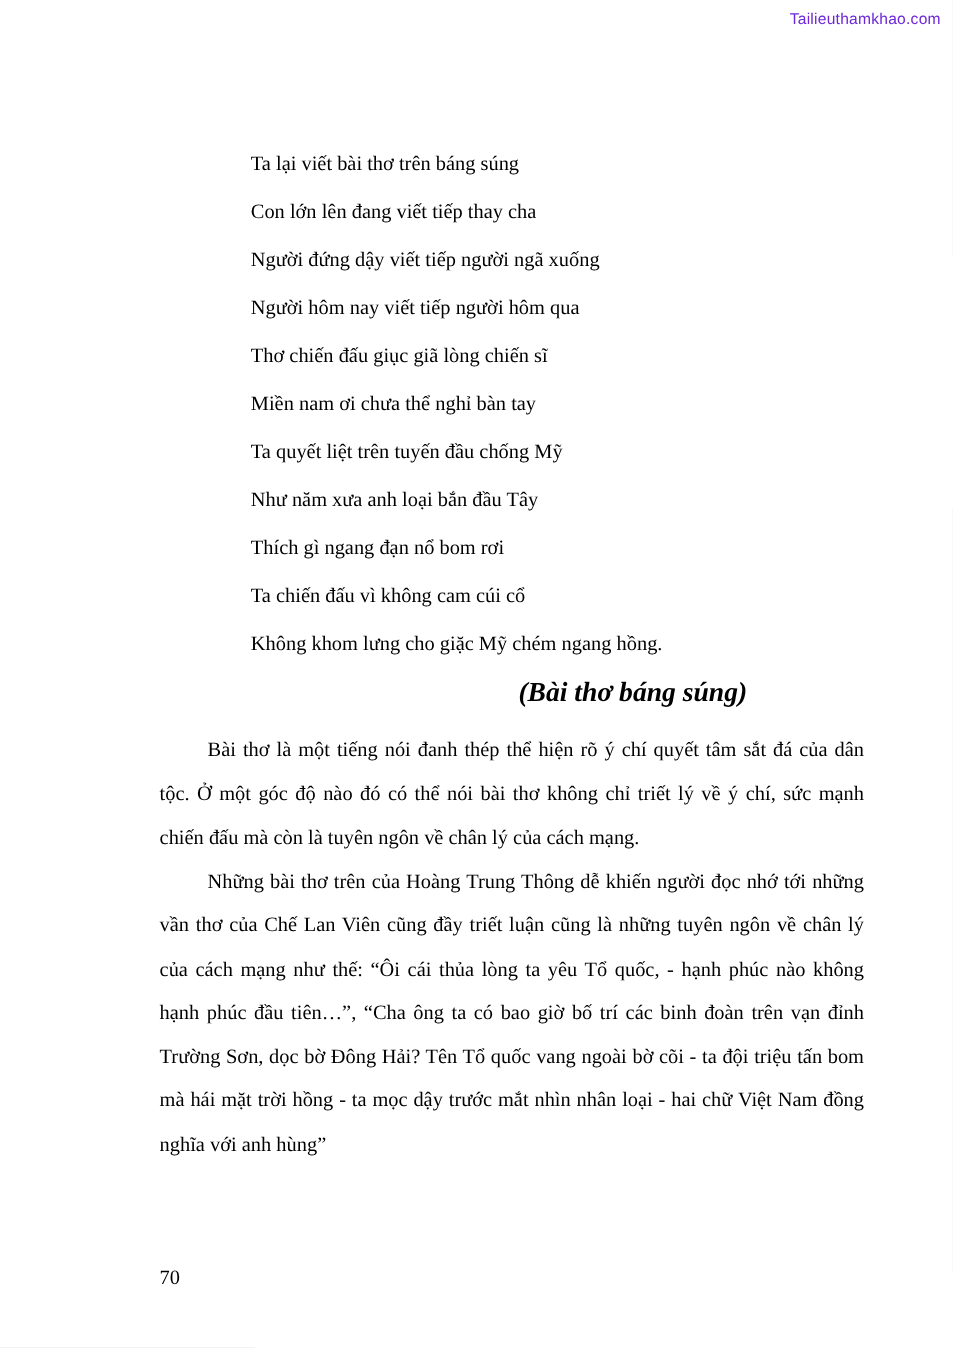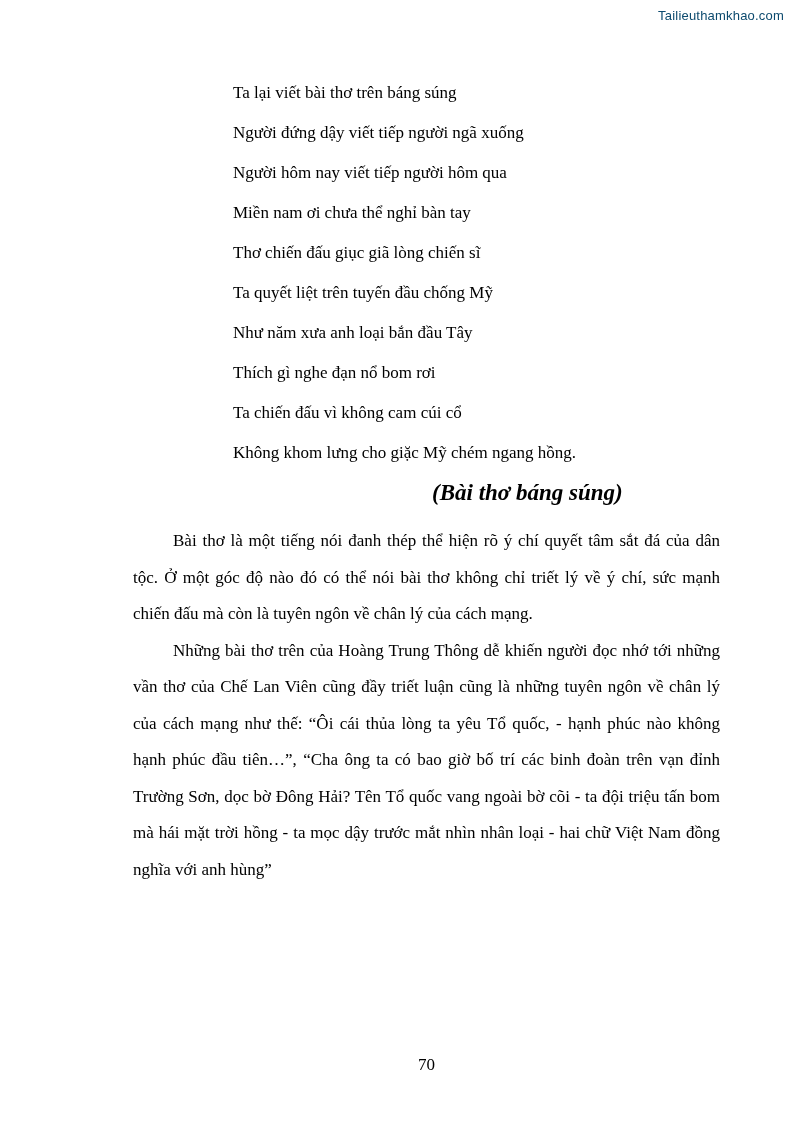--- a/index.html
+++ b/index.html
@@ -18,26 +18,26 @@
     font-family: "Liberation Serif", serif;
     color: #000000;
     overflow: hidden;
   }
   .watermark {
     position: absolute;
     top: 8px;
     right: 10px;
     font-family: "Liberation Sans", sans-serif;
     font-size: 13px;
-    color: #0c4a6e;
+    color: #6d28d9;
     letter-spacing: 0.2px;
   }
   .poem {
-    padding-top: 73px;
-    margin-left: 100px;
+    padding-top: 117px;
+    margin-left: 76px;
     font-size: 17px;
   }
   .poem-line {
     line-height: 40px;
     white-space: nowrap;
   }
   .poem-caption {
     margin-left: 299px;
     font-size: 23px;
     font-style: italic;
@@ -53,40 +53,40 @@
     text-indent: 40px;
   }
   .body-para.first {
     margin-top: 10px;
   }
   .page-number {
     position: absolute;
     bottom: 48px;
     left: 133px;
     right: 74px;
-    text-align: center;
     font-size: 17px;
   }
 </style>
 </head>
 <body>
 
 <div class="page">
 
   <div class="watermark">Tailieuthamkhao.com</div>
 
   <div class="poem">
     <div class="poem-line">Ta lại viết bài thơ trên báng súng</div>
+    <div class="poem-line">Con lớn lên đang viết tiếp thay cha</div>
     <div class="poem-line">Người đứng dậy viết tiếp người ngã xuống</div>
     <div class="poem-line">Người hôm nay viết tiếp người hôm qua</div>
+    <div class="poem-line">Thơ chiến đấu giục giã lòng chiến sĩ</div>
     <div class="poem-line">Miền nam ơi chưa thể nghỉ bàn tay</div>
-    <div class="poem-line">Thơ chiến đấu giục giã lòng chiến sĩ</div>
     <div class="poem-line">Ta quyết liệt trên tuyến đầu chống Mỹ</div>
     <div class="poem-line">Như năm xưa anh loại bắn đầu Tây</div>
-    <div class="poem-line">Thích gì nghe đạn nổ bom rơi</div>
+    <div class="poem-line">Thích gì ngang đạn nổ bom rơi</div>
     <div class="poem-line">Ta chiến đấu vì không cam cúi cổ</div>
     <div class="poem-line">Không khom lưng cho giặc Mỹ chém ngang hồng.</div>
   </div>
 
   <div class="poem-caption">(Bài thơ báng súng)</div>
 
   <p class="body-para first">Bài thơ là một tiếng nói đanh thép thể hiện rõ ý chí quyết tâm sắt đá của dân tộc. Ở một góc độ nào đó có thể nói bài thơ không chỉ triết lý về ý chí, sức mạnh chiến đấu mà còn là tuyên ngôn về chân lý của cách mạng.</p>
 
   <p class="body-para">Những bài thơ trên của Hoàng Trung Thông dễ khiến người đọc nhớ tới những vần thơ của Chế Lan Viên cũng đầy triết luận cũng là những tuyên ngôn về chân lý của cách mạng như thế: “Ôi cái thủa lòng ta yêu Tổ quốc, - hạnh phúc nào không hạnh phúc đầu tiên…”, “Cha ông ta có bao giờ bố trí các binh đoàn trên vạn đỉnh Trường Sơn, dọc bờ Đông Hải? Tên Tổ quốc vang ngoài bờ cõi - ta đội triệu tấn bom mà hái mặt trời hồng - ta mọc dậy trước mắt nhìn nhân loại - hai chữ Việt Nam đồng nghĩa với anh hùng”</p>
 

